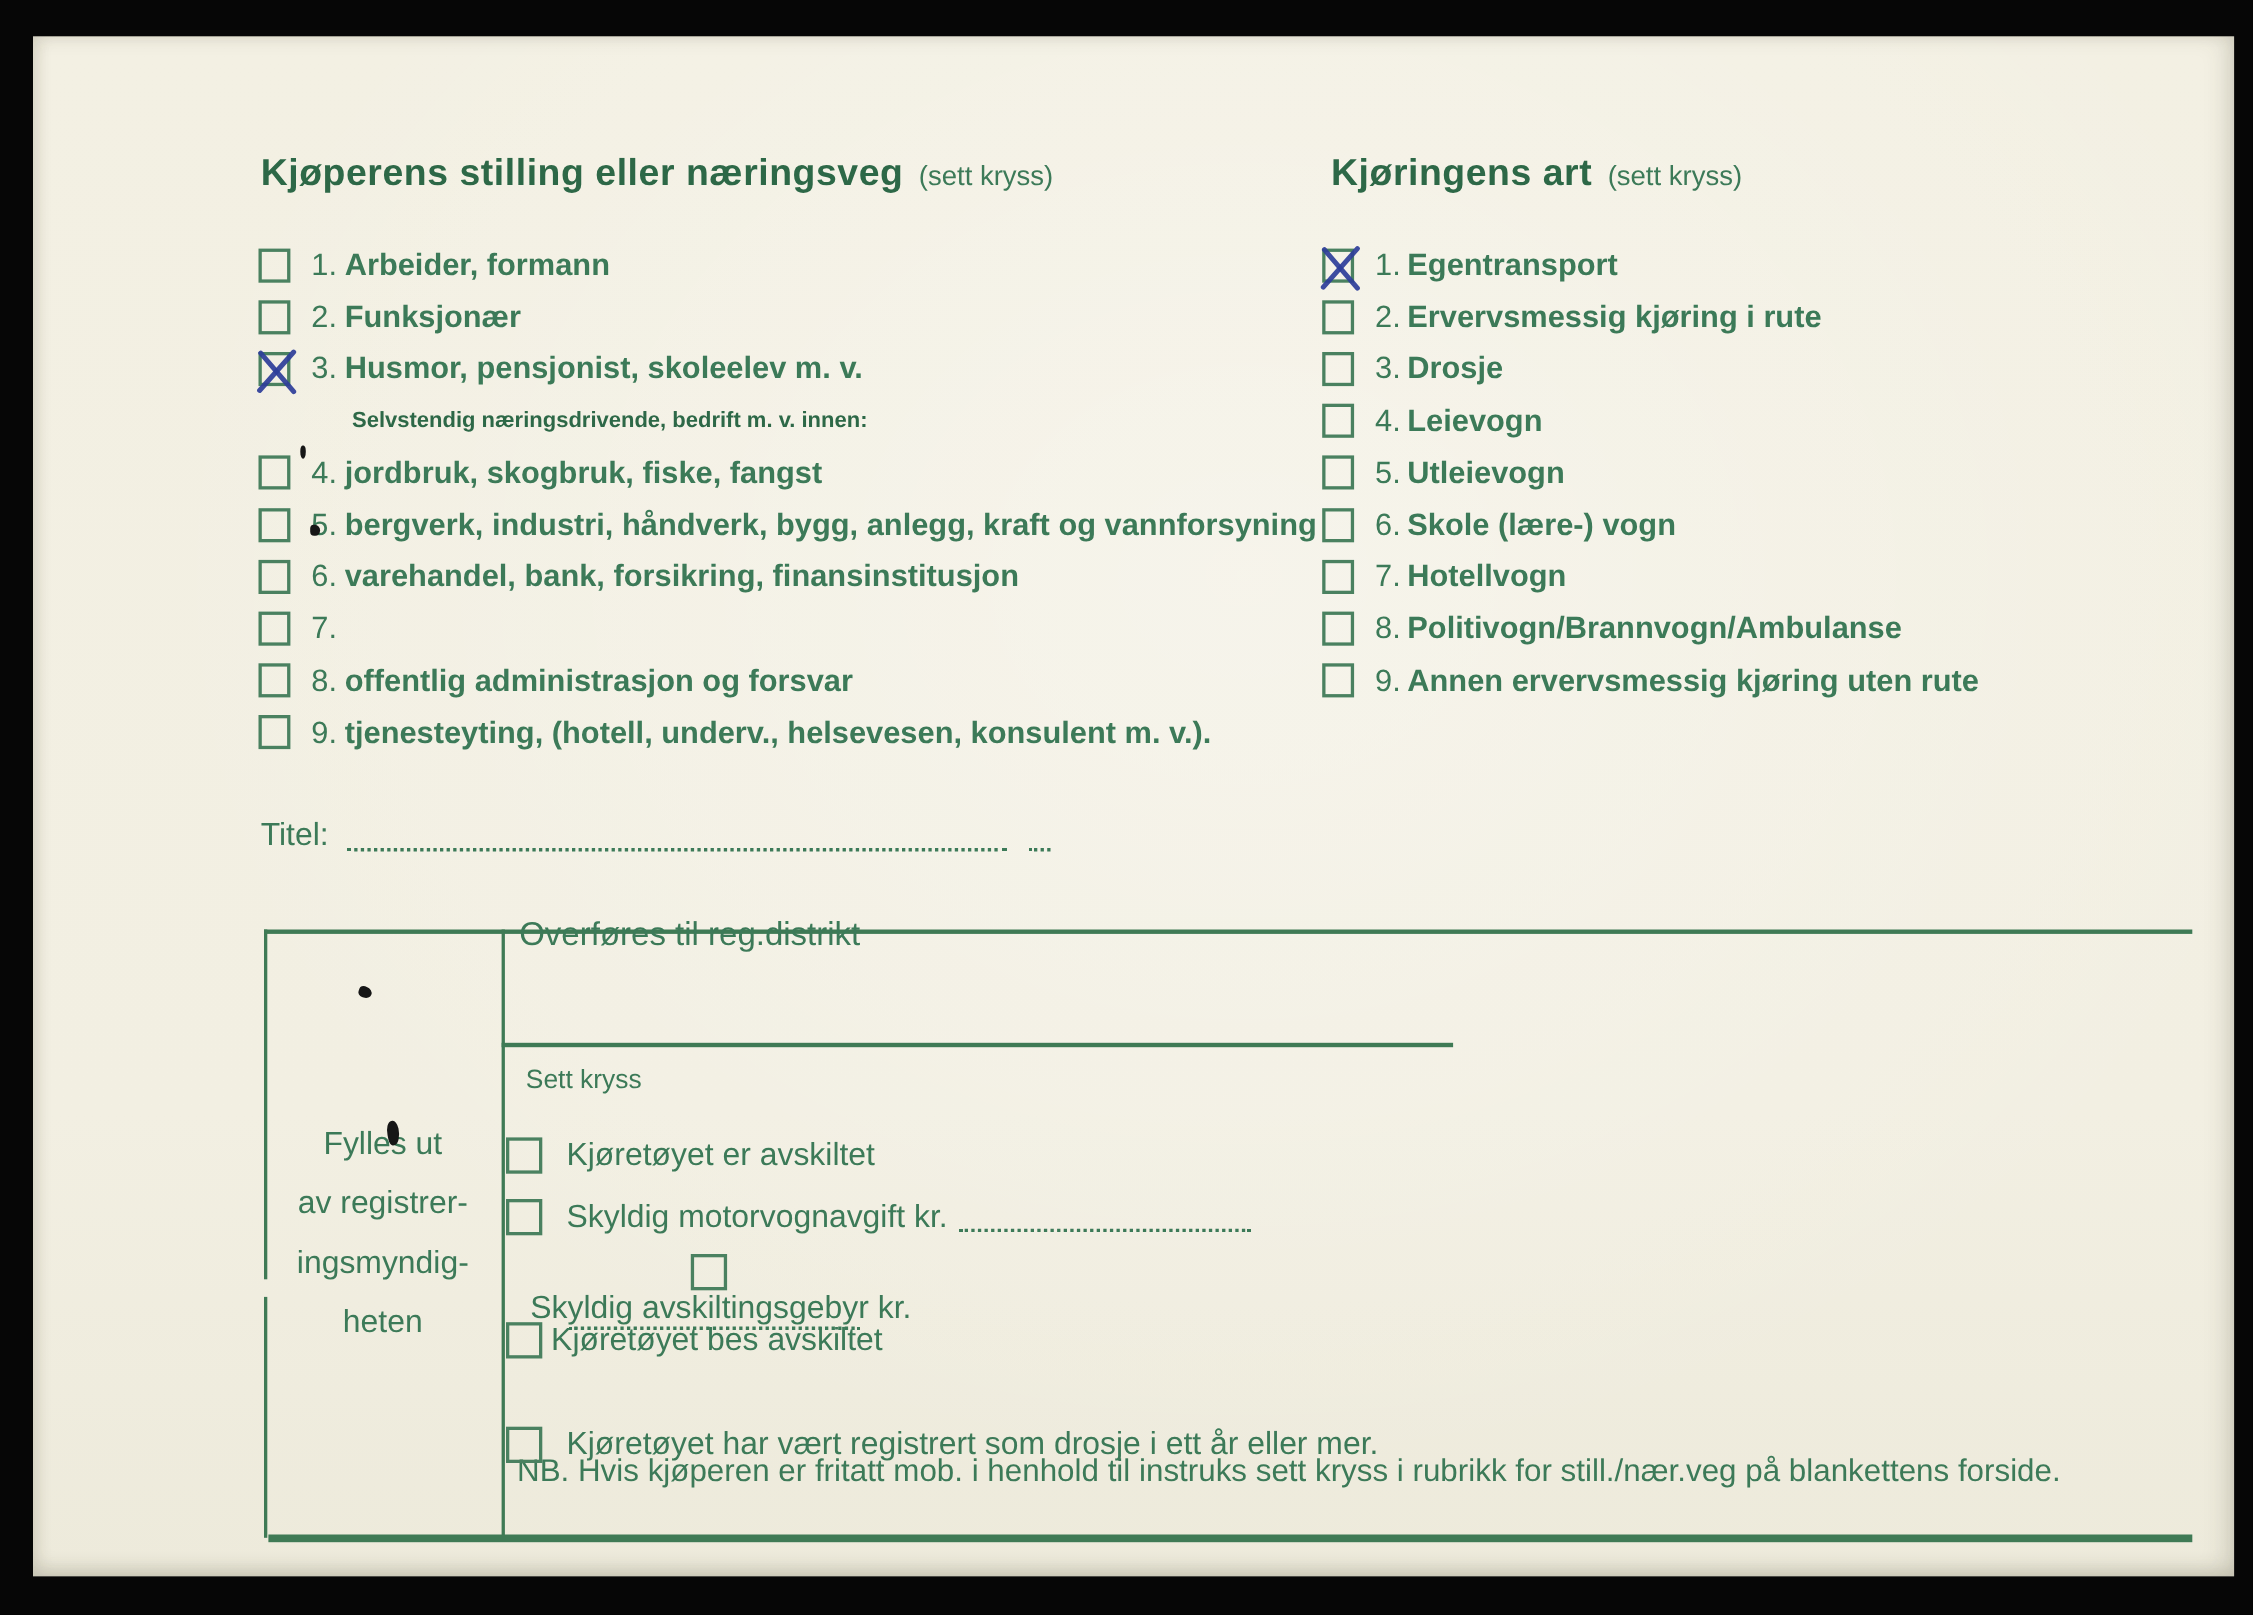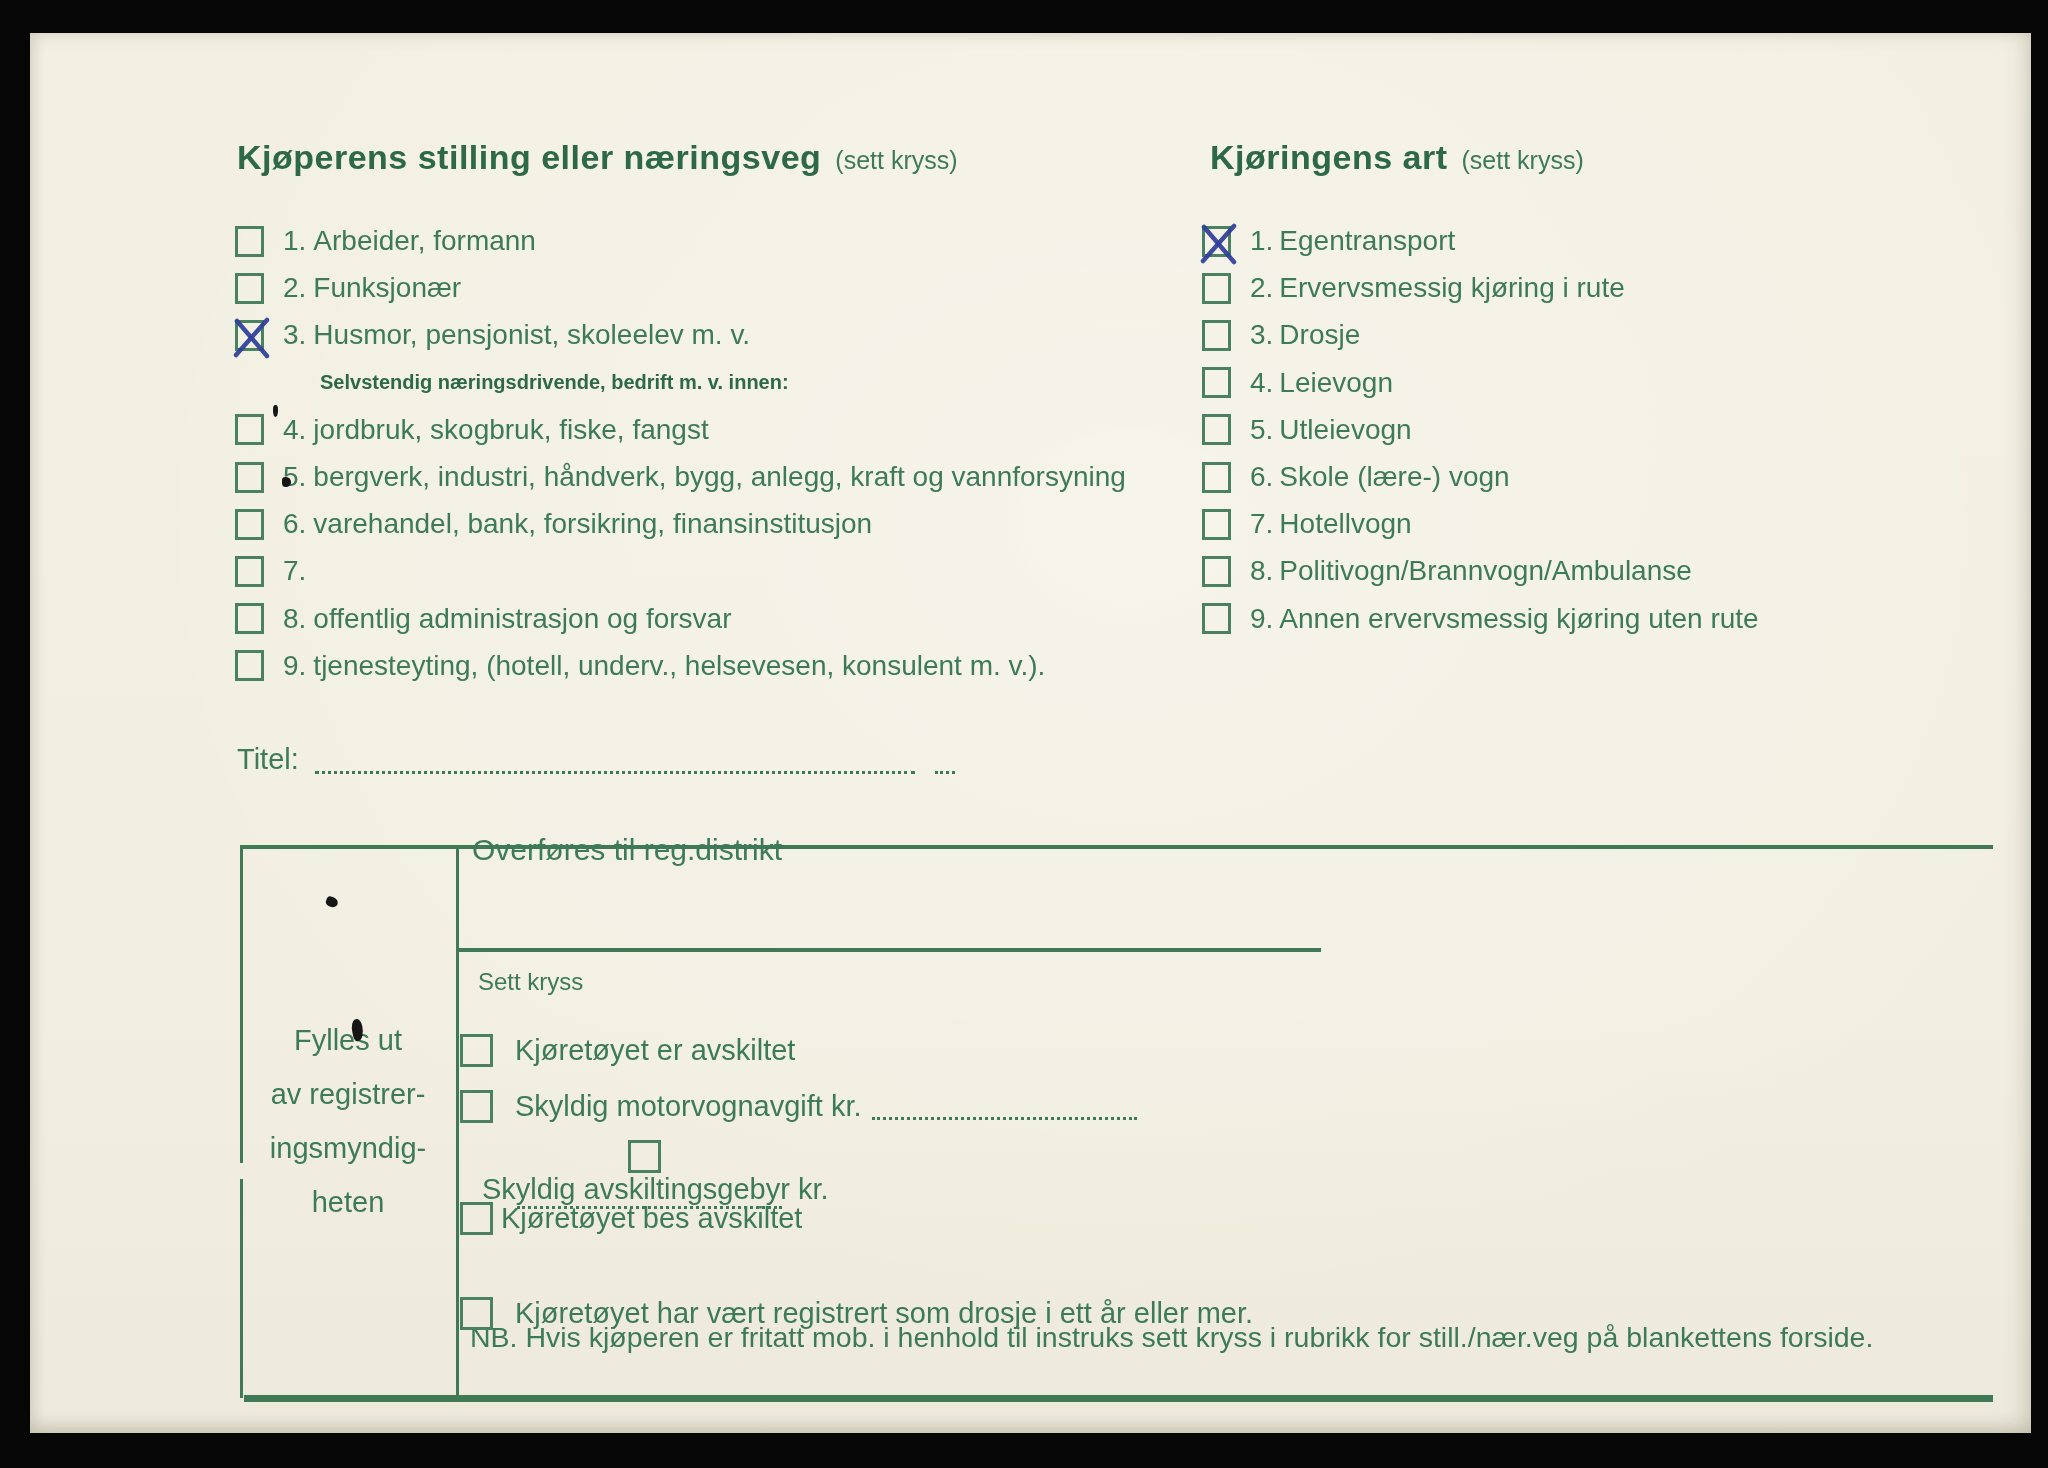--- a/index.html
+++ b/index.html
@@ -26,21 +26,21 @@
   .abs{position:absolute;}
   .heading{font-weight:bold;color:var(--green-bold);font-size:34px;letter-spacing:.5px;white-space:nowrap;}
   .heading .note{font-weight:normal;color:var(--green);font-size:25px;letter-spacing:0;margin-left:14px;}
   .row{position:absolute;height:44px;display:flex;align-items:center;white-space:nowrap;}
   .cb{
     box-sizing:border-box;width:29px;height:31px;border:3px solid var(--line);
     position:relative;flex:0 0 auto;background:transparent;
   }
   .cb svg{position:absolute;left:-7px;top:-8px;overflow:visible;}
   .num{display:inline-block;font-size:28px;color:var(--green);}
-  .lbl{font-size:28px;color:var(--green);}
+  .lbl{font-size:28px;color:var(--green);font-weight:bold;}
   .subhead{font-weight:bold;color:var(--green-bold);font-size:20px;white-space:nowrap;}
   .boxtext{font-size:29px;color:var(--green);white-space:nowrap;}
   .dots{display:inline-block;border-bottom:3px dotted var(--green);height:24px;}
   .vline{position:absolute;width:3px;background:var(--rule);}
   .hline{position:absolute;height:4px;background:var(--rule);}
   .speck{position:absolute;background:#161616;border-radius:40% 60% 55% 45%;}
   .sidelabel{font-size:29px;color:var(--green);text-align:center;line-height:54px;}
 </style>
 </head>
 <body>

